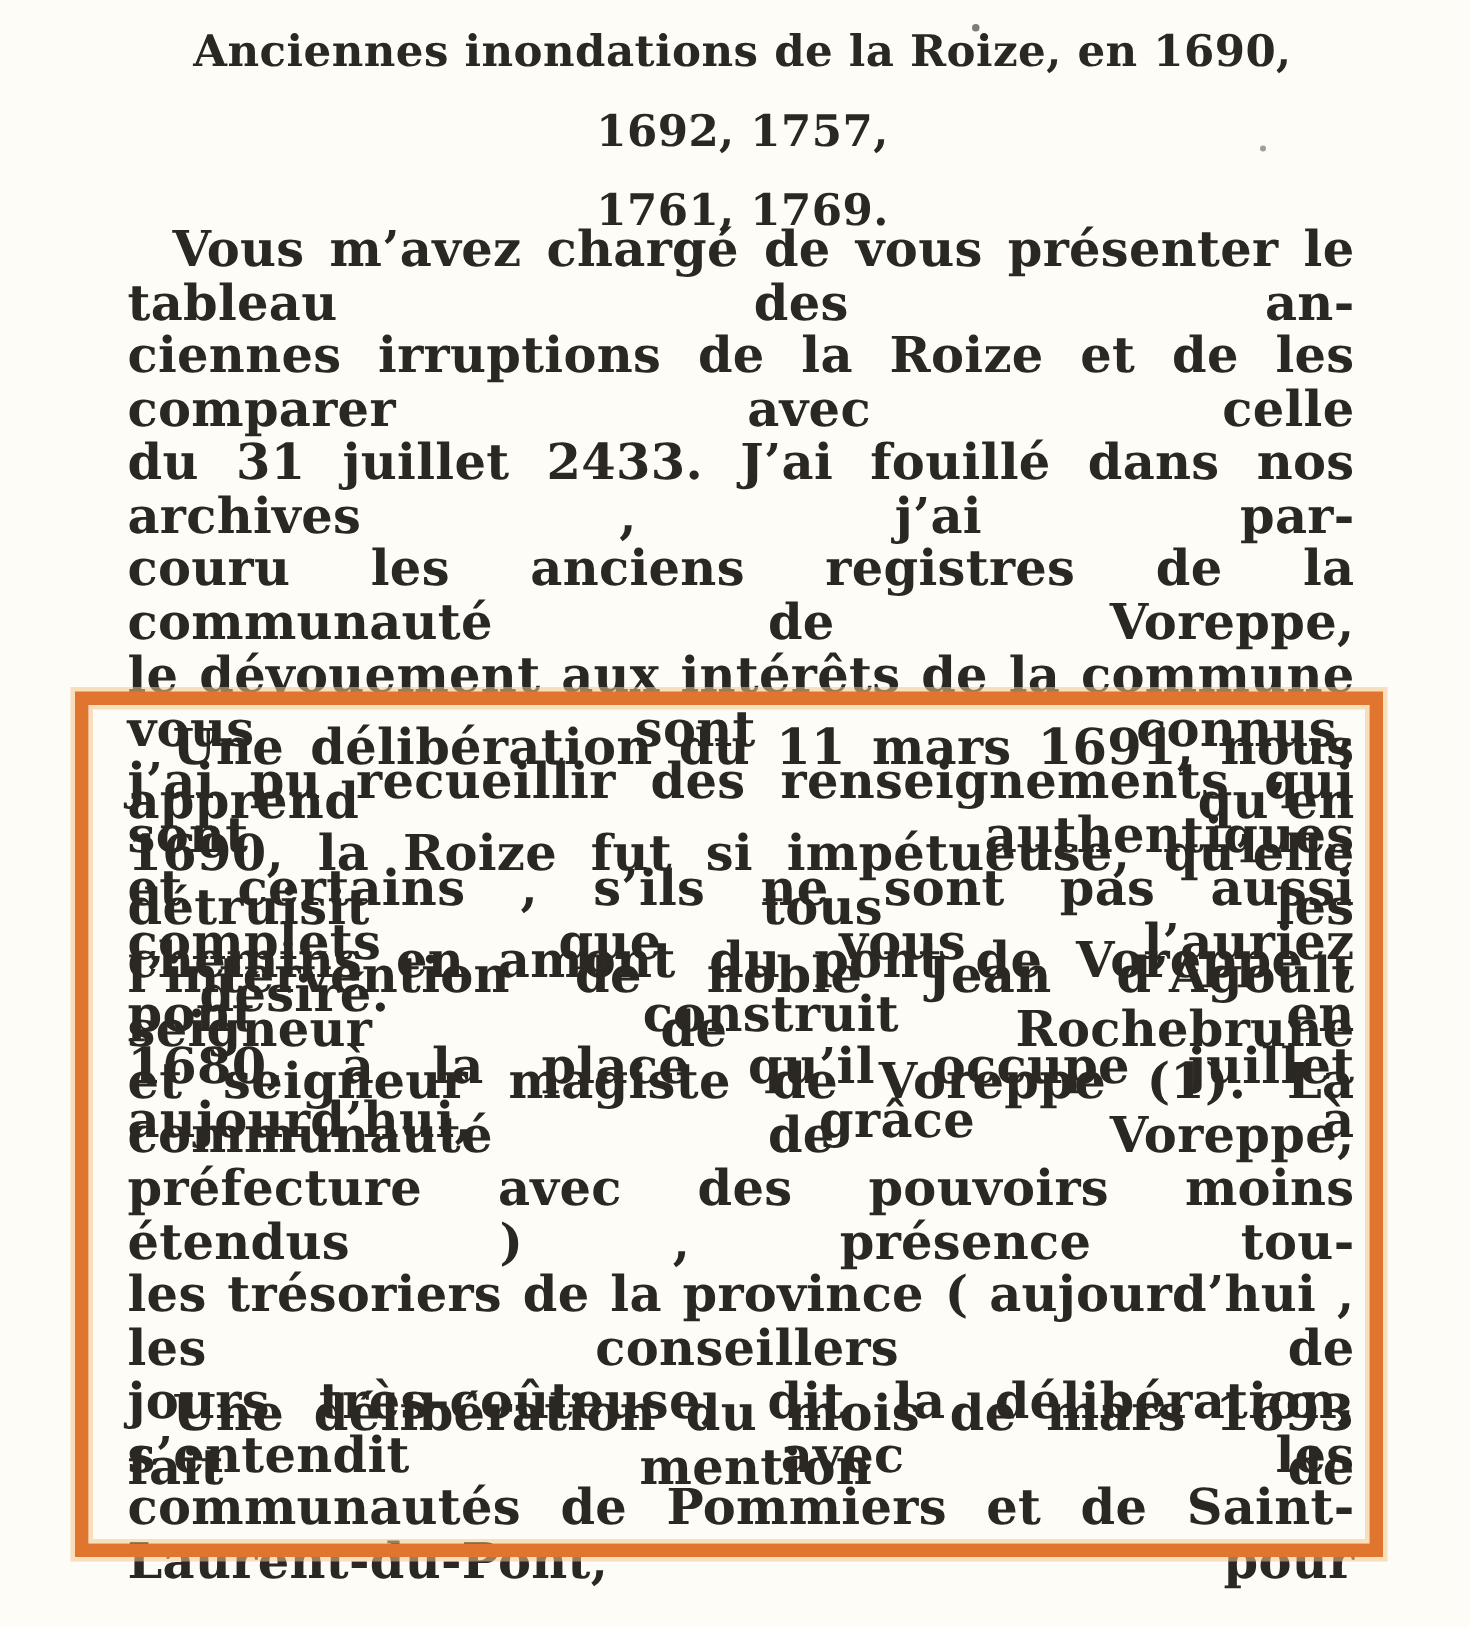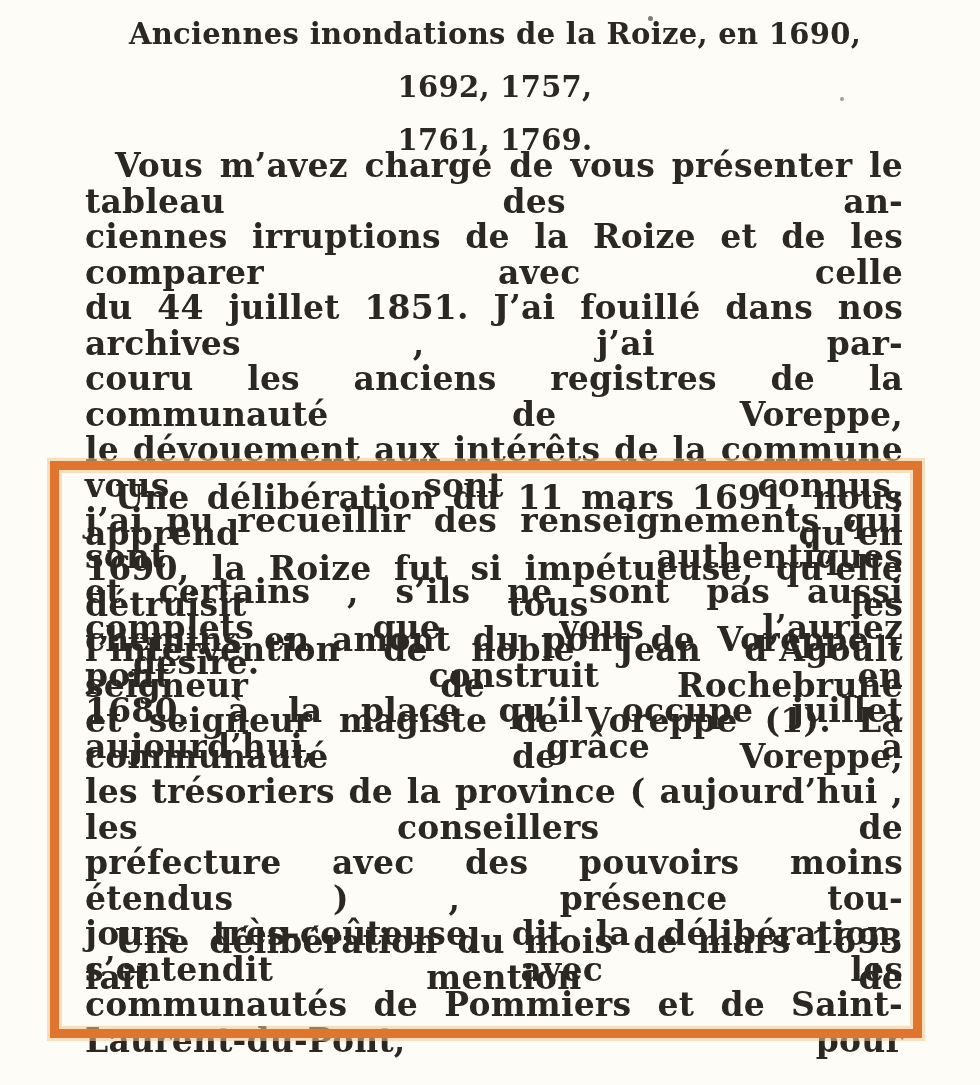--- a/index.html
+++ b/index.html
@@ -82,40 +82,40 @@
 <div class="page" style="background: rgb(253, 252, 247); color: rgb(43, 39, 34);">
 
   <div class="doc-title">
     <div class="title-line">Anciennes inondations de la Roize, en 1690, 1692, 1757,</div>
     <div class="title-line">1761, 1769.</div>
   </div>
 
   <div class="para" id="para1">
     <div class="line indent">Vous m’avez chargé de vous présenter le tableau des an-</div>
     <div class="line">ciennes irruptions de la Roize et de les comparer avec celle</div>
-    <div class="line">du 44 juillet 1851. J’ai fouillé dans nos archives , j’ai par-</div>
+    <div class="line">du 31 juillet 2433. J’ai fouillé dans nos archives , j’ai par-</div>
     <div class="line">couru les anciens registres de la communauté de Voreppe,</div>
     <div class="line">le dévouement aux intérêts de la commune vous sont connus,</div>
     <div class="line">j’ai pu recueillir des renseignements qui sont authentiques</div>
     <div class="line">et certains , s’ils ne sont pas aussi complets que vous l’auriez</div>
     <div class="line no-just">désiré.</div>
   </div>
 
   <div class="para" id="para2a">
     <div class="line indent">Une délibération du 11 mars 1691, nous apprend qu’en</div>
     <div class="line">1690, la Roize fut si impétueuse, qu’elle détruisit tous les</div>
     <div class="line">chemins en amont du pont de Voreppe , pont construit en</div>
     <div class="line">1680, à la place qu’il occupe juillet aujourd’hui, grâce à</div>
   </div>
 
   <div class="para" id="para2b">
     <div class="line">l’intervention de noble Jean d’Agoult seigneur de Rochebrune</div>
     <div class="line">et seigneur magiste de Voreppe (1). La communauté de Voreppe,</div>
+    <div class="line">préfecture avec des pouvoirs moins étendus ) , présence tou-</div>
     <div class="line">les trésoriers de la province ( aujourd’hui , les conseillers de</div>
-    <div class="line">préfecture avec des pouvoirs moins étendus ) , présence tou-</div>
     <div class="line">jours très-coûteuse, dit la délibération, s’entendit avec les</div>
     <div class="line">communautés de Pommiers et de Saint-Laurent-du-Pont, pour</div>
 
   </div>
 
   <div class="para" id="para3">
     <div class="line indent">Une délibération du mois de mars 1693 fait mention de</div>
   </div>
 
   <div class="highlight-box" style="border-color: rgb(224, 117, 47);"></div>

